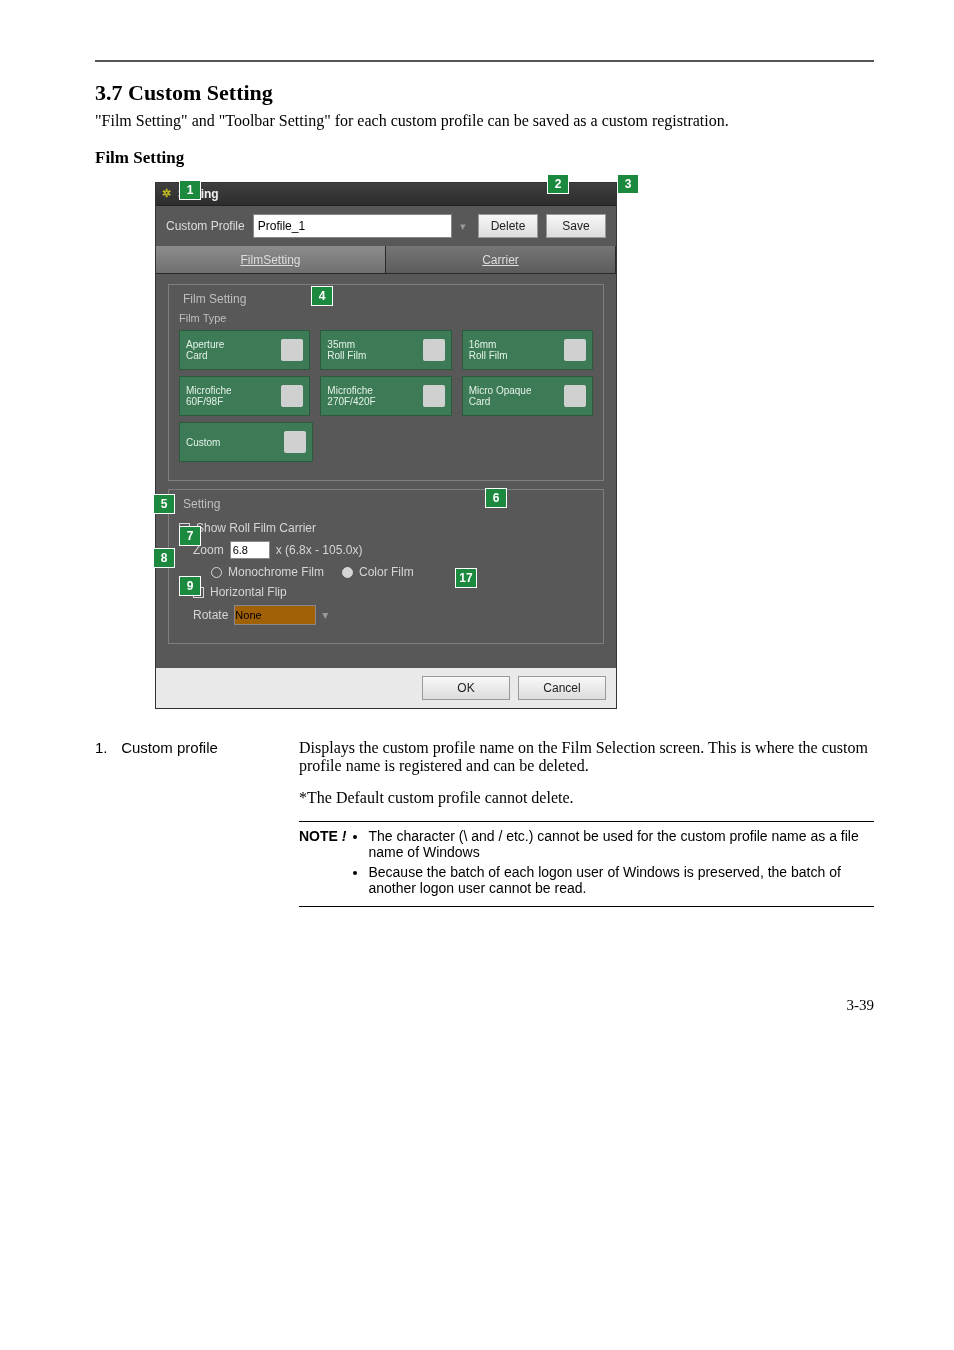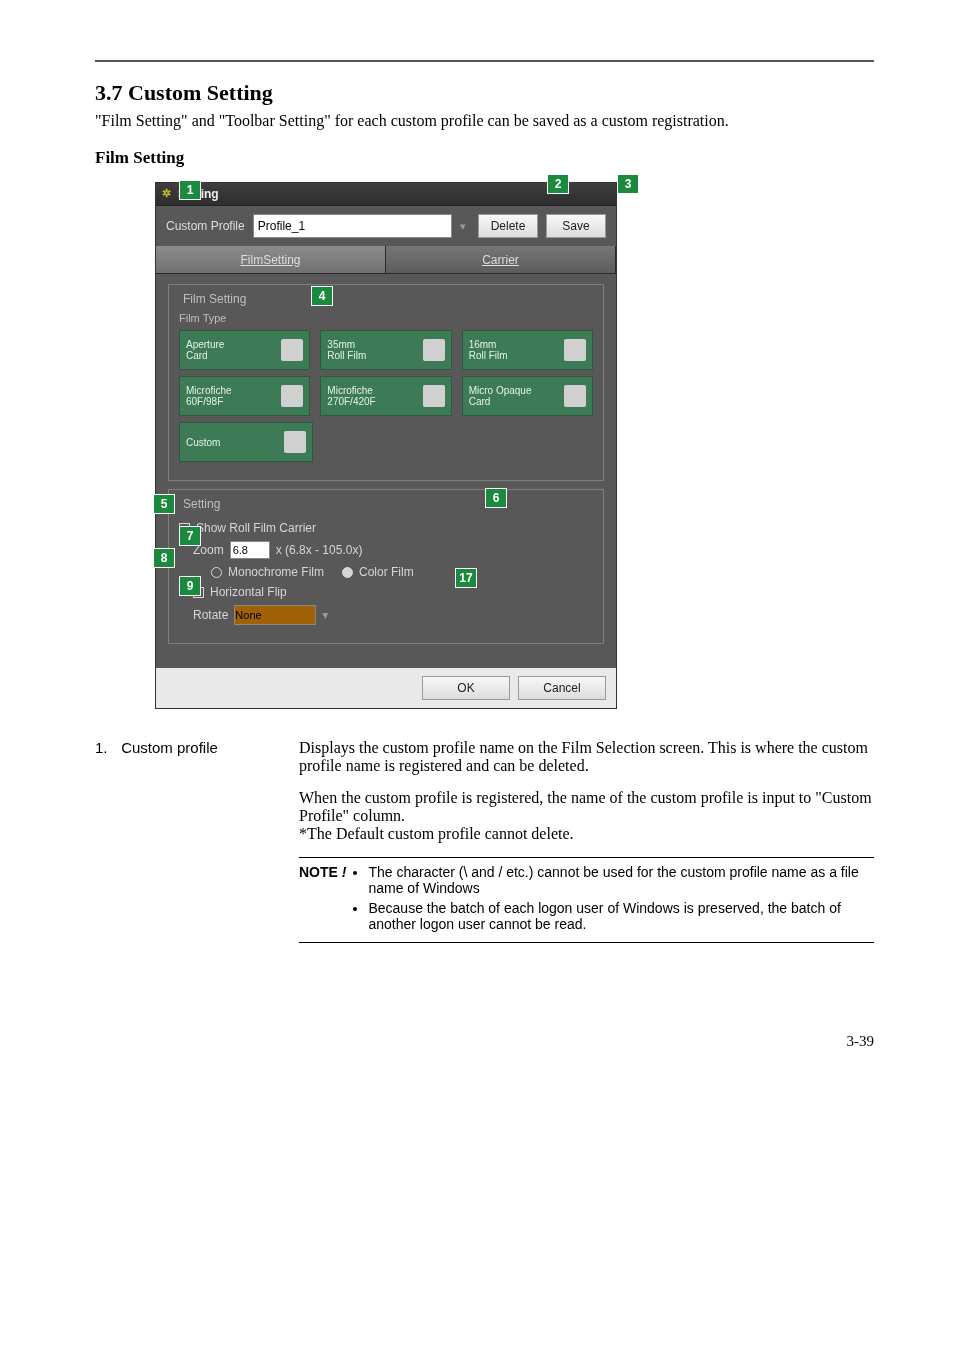--- a/index.html
+++ b/index.html
@@ -258,21 +258,20 @@
     </div>
   </div>
 
   <div class="desc-row">
     <div class="desc-left">
       <span class="desc-num">1.</span>
       <span>Custom profile</span>
     </div>
     <div class="desc-right">
       <p>Displays the custom profile name on the Film Selection screen. This is where the custom profile name is registered and can be deleted.</p>
-      <p style="margin-bottom:0;">When the custom profile is registered, the name of the custom profile is input to "Custom Profile" column.</p>
       <p>*The Default custom profile cannot delete.</p>
 
       <div class="note-block">
         <div class="note-label">
           <span>NOTE </span><i>!</i>
         </div>
         <div class="note-body">
           <ul>
             <li>The character (\ and / etc.) cannot be used for the custom profile name as a file name of Windows</li>
             <li>Because the batch of each logon user of Windows is preserved, the batch of another logon user cannot be read.</li>

